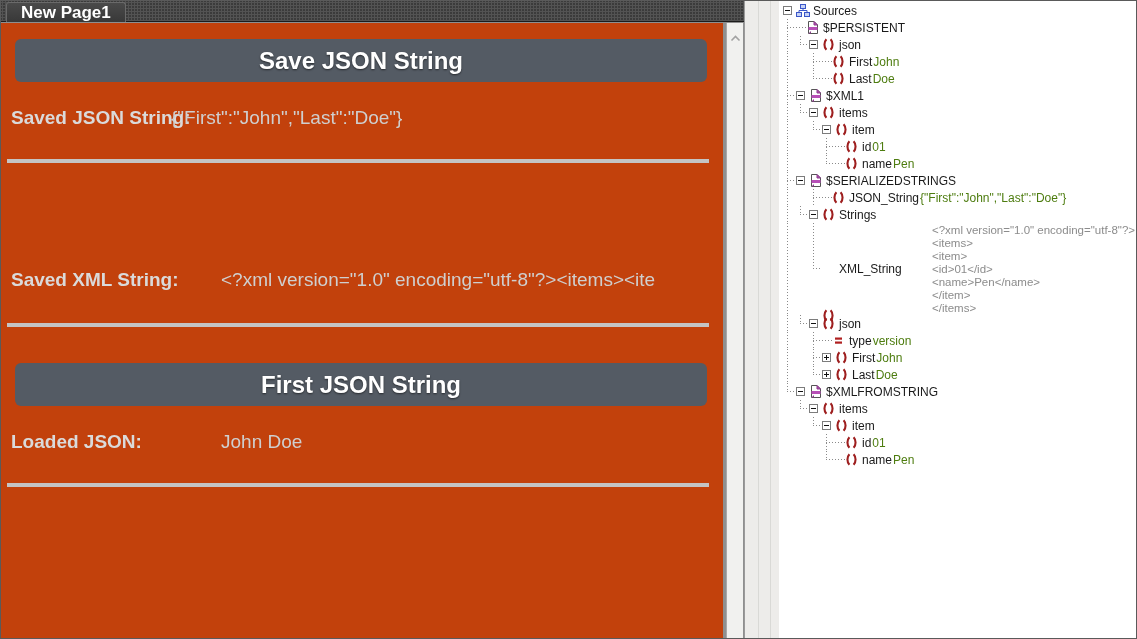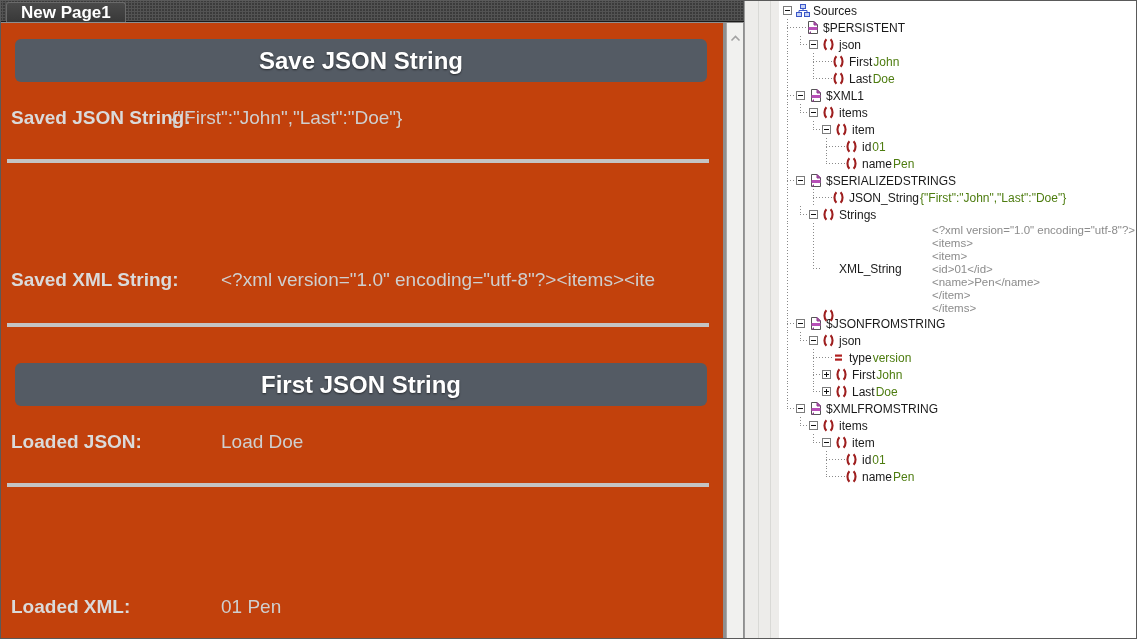--- a/index.html
+++ b/index.html
@@ -151,27 +151,24 @@
       </div>
       <div class="divider" id="d1"></div>
 
       <div class="kv" id="kv2">
         <span class="k">Saved XML String:</span><span class="v">&lt;?xml version="1.0" encoding="utf-8"?&gt;&lt;items&gt;&lt;ite</span>
       </div>
       <div class="divider" id="d2"></div>
 
       <button class="btn" id="b3">First JSON String</button>
       <div class="kv" id="kv3">
-        <span class="k">Loaded JSON:</span><span class="v">Load Doe</span>
+        <span class="k">Loaded JSON:</span><span class="v">John Doe</span>
       </div>
       <div class="divider" id="d3"></div>
 
-      <div class="kv" id="kv4">
-        <span class="k">Loaded XML:</span><span class="v">01 Pen</span>
-      </div>
 
     </div>
     <div class="vscroll">
       <span class="up">
         <svg width="11" height="7" viewBox="0 0 11 7">
             <polyline points="1.5,5.5 5.5,1.5 9.5,5.5" fill="none" stroke="#a2a2a2" stroke-width="1.6"></polyline>
           </svg>
       </span>
     </div>
   </div>
@@ -409,119 +406,102 @@
             <div>&lt;?xml version="1.0" encoding="utf-8"?&gt;</div>
             <div>&lt;items&gt;</div>
             <div>&lt;item&gt;</div>
             <div>&lt;id&gt;01&lt;/id&gt;</div>
             <div>&lt;name&gt;Pen&lt;/name&gt;</div>
             <div>&lt;/item&gt;</div>
             <div>&lt;/items&gt;</div>
           </div>
         </div>
         <div class="row">
-          <span class="cell conn t"></span>
+          <span class="cell guide on"></span>
+          <span class="cell conn l"></span>
+          <span class="cell exp minus">
+            <span class="box"></span>
+          </span>
+          <span class="cell">
+            <span class="ico">
+              <svg width="13" height="13" viewBox="0 0 13 13">
+                <path d="M4.4 1.2 C1.8 4 1.8 9 4.4 11.8" fill="none" stroke="#9e1f1f" stroke-width="2.1"></path>
+                <path d="M8.6 1.2 C11.2 4 11.2 9 8.6 11.8" fill="none" stroke="#9e1f1f" stroke-width="2.1"></path>
+              </svg>
+            </span>
+          </span>
+          <span class="cell nlabel">json</span>
+        </div>
+        <div class="row">
+          <span class="cell guide on"></span>
+          <span class="cell guide"></span>
+          <span class="cell conn t"></span>
+          <span class="cell lead"></span>
+          <span class="cell">
+            <span class="ico">
+              <svg width="13" height="13" viewBox="0 0 13 13">
+                <rect x="3" y="3.5" width="7" height="2.2" fill="#b02020"></rect>
+                <rect x="3" y="7.5" width="7" height="2.2" fill="#b02020"></rect>
+              </svg>
+            </span>
+          </span>
+          <span class="cell nlabel">type</span>
+          <span class="cell nvalue">version</span>
+        </div>
+        <div class="row">
+          <span class="cell guide on"></span>
+          <span class="cell guide"></span>
+          <span class="cell conn t"></span>
+          <span class="cell exp plus">
+            <span class="box"></span>
+          </span>
+          <span class="cell">
+            <span class="ico">
+              <svg width="13" height="13" viewBox="0 0 13 13">
+                <path d="M4.4 1.2 C1.8 4 1.8 9 4.4 11.8" fill="none" stroke="#9e1f1f" stroke-width="2.1"></path>
+                <path d="M8.6 1.2 C11.2 4 11.2 9 8.6 11.8" fill="none" stroke="#9e1f1f" stroke-width="2.1"></path>
+              </svg>
+            </span>
+          </span>
+          <span class="cell nlabel">First</span>
+          <span class="cell nvalue">John</span>
+        </div>
+        <div class="row">
+          <span class="cell guide on"></span>
+          <span class="cell guide"></span>
+          <span class="cell conn l"></span>
+          <span class="cell exp plus">
+            <span class="box"></span>
+          </span>
+          <span class="cell">
+            <span class="ico">
+              <svg width="13" height="13" viewBox="0 0 13 13">
+                <path d="M4.4 1.2 C1.8 4 1.8 9 4.4 11.8" fill="none" stroke="#9e1f1f" stroke-width="2.1"></path>
+                <path d="M8.6 1.2 C11.2 4 11.2 9 8.6 11.8" fill="none" stroke="#9e1f1f" stroke-width="2.1"></path>
+              </svg>
+            </span>
+          </span>
+          <span class="cell nlabel">Last</span>
+          <span class="cell nvalue">Doe</span>
+        </div>
+        <div class="row">
+          <span class="cell conn l"></span>
           <span class="cell exp minus">
             <span class="box"></span>
           </span>
           <span class="cell">
             <span class="ico">
               <svg width="13" height="15" viewBox="0 0 13 15">
                 <path d="M2.5 1.5 H8 L11.5 5 V13.5 H2.5 Z" fill="#fff" stroke="#555"></path>
                 <path d="M8 1.5 L8 5 L11.5 5 Z" fill="#b84fb8" stroke="#8a3a8a"></path>
                 <rect x="2.5" y="7" width="9" height="3" fill="#b84fb8"></rect>
                 <path d="M2.5 13.5 L5 11 L5 13.5 Z" fill="#8a3a8a"></path>
               </svg>
             </span>
           </span>
-          <span class="cell nlabel plain">$JSONFROMSTRING</span>
-        </div>
-        <div class="row">
-          <span class="cell guide on"></span>
-          <span class="cell conn l"></span>
-          <span class="cell exp minus">
-            <span class="box"></span>
-          </span>
-          <span class="cell">
-            <span class="ico">
-              <svg width="13" height="13" viewBox="0 0 13 13">
-                <path d="M4.4 1.2 C1.8 4 1.8 9 4.4 11.8" fill="none" stroke="#9e1f1f" stroke-width="2.1"></path>
-                <path d="M8.6 1.2 C11.2 4 11.2 9 8.6 11.8" fill="none" stroke="#9e1f1f" stroke-width="2.1"></path>
-              </svg>
-            </span>
-          </span>
-          <span class="cell nlabel">json</span>
-        </div>
-        <div class="row">
-          <span class="cell guide on"></span>
-          <span class="cell guide"></span>
-          <span class="cell conn t"></span>
-          <span class="cell lead"></span>
-          <span class="cell">
-            <span class="ico">
-              <svg width="13" height="13" viewBox="0 0 13 13">
-                <rect x="3" y="3.5" width="7" height="2.2" fill="#b02020"></rect>
-                <rect x="3" y="7.5" width="7" height="2.2" fill="#b02020"></rect>
-              </svg>
-            </span>
-          </span>
-          <span class="cell nlabel">type</span>
-          <span class="cell nvalue">version</span>
-        </div>
-        <div class="row">
-          <span class="cell guide on"></span>
-          <span class="cell guide"></span>
-          <span class="cell conn t"></span>
-          <span class="cell exp plus">
-            <span class="box"></span>
-          </span>
-          <span class="cell">
-            <span class="ico">
-              <svg width="13" height="13" viewBox="0 0 13 13">
-                <path d="M4.4 1.2 C1.8 4 1.8 9 4.4 11.8" fill="none" stroke="#9e1f1f" stroke-width="2.1"></path>
-                <path d="M8.6 1.2 C11.2 4 11.2 9 8.6 11.8" fill="none" stroke="#9e1f1f" stroke-width="2.1"></path>
-              </svg>
-            </span>
-          </span>
-          <span class="cell nlabel">First</span>
-          <span class="cell nvalue">John</span>
-        </div>
-        <div class="row">
-          <span class="cell guide on"></span>
-          <span class="cell guide"></span>
-          <span class="cell conn l"></span>
-          <span class="cell exp plus">
-            <span class="box"></span>
-          </span>
-          <span class="cell">
-            <span class="ico">
-              <svg width="13" height="13" viewBox="0 0 13 13">
-                <path d="M4.4 1.2 C1.8 4 1.8 9 4.4 11.8" fill="none" stroke="#9e1f1f" stroke-width="2.1"></path>
-                <path d="M8.6 1.2 C11.2 4 11.2 9 8.6 11.8" fill="none" stroke="#9e1f1f" stroke-width="2.1"></path>
-              </svg>
-            </span>
-          </span>
-          <span class="cell nlabel">Last</span>
-          <span class="cell nvalue">Doe</span>
-        </div>
-        <div class="row">
-          <span class="cell conn l"></span>
-          <span class="cell exp minus">
-            <span class="box"></span>
-          </span>
-          <span class="cell">
-            <span class="ico">
-              <svg width="13" height="15" viewBox="0 0 13 15">
-                <path d="M2.5 1.5 H8 L11.5 5 V13.5 H2.5 Z" fill="#fff" stroke="#555"></path>
-                <path d="M8 1.5 L8 5 L11.5 5 Z" fill="#b84fb8" stroke="#8a3a8a"></path>
-                <rect x="2.5" y="7" width="9" height="3" fill="#b84fb8"></rect>
-                <path d="M2.5 13.5 L5 11 L5 13.5 Z" fill="#8a3a8a"></path>
-              </svg>
-            </span>
-          </span>
           <span class="cell nlabel plain">$XMLFROMSTRING</span>
         </div>
         <div class="row">
           <span class="cell guide"></span>
           <span class="cell conn l"></span>
           <span class="cell exp minus">
             <span class="box"></span>
           </span>
           <span class="cell">
             <span class="ico">

